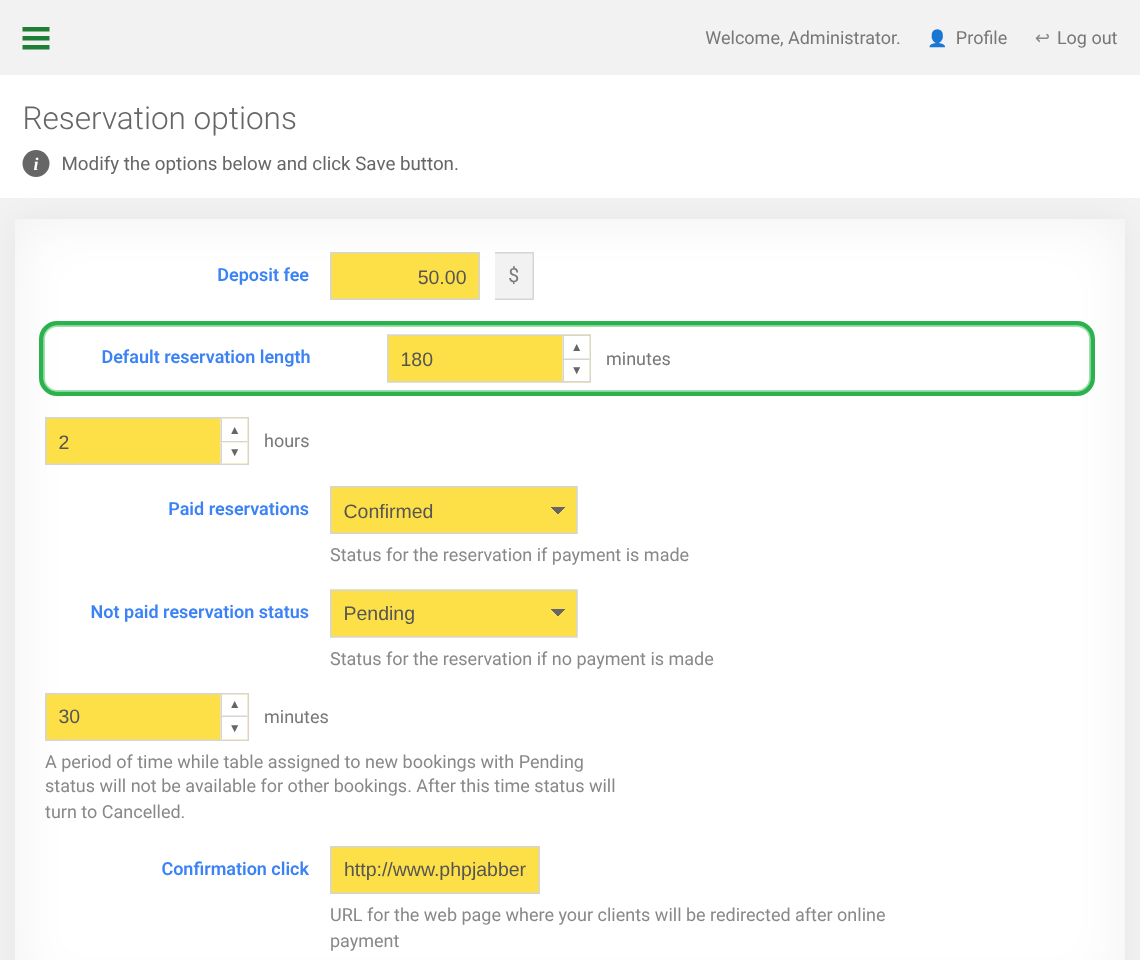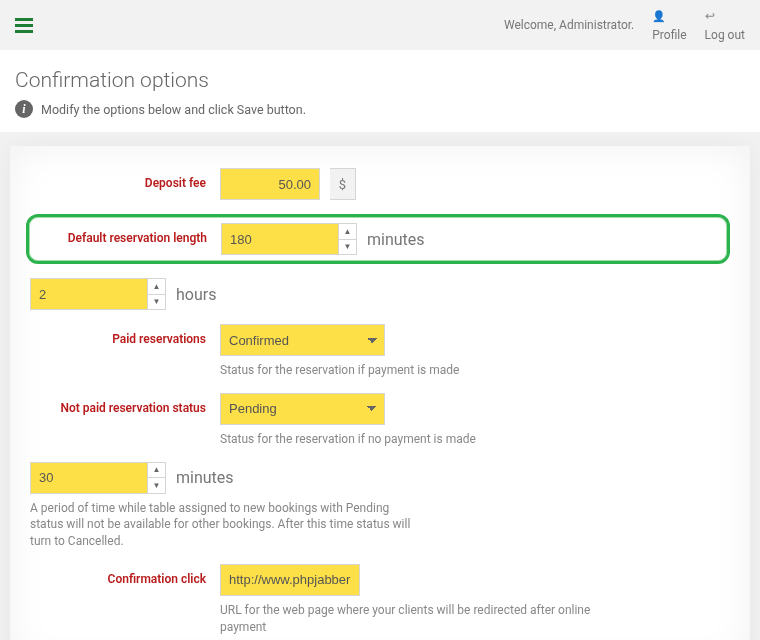--- a/index.html
+++ b/index.html
@@ -25,21 +25,21 @@
   width: 18px; height: 3px; background: #1e7e34; margin: 3px 0;
 }
 .topbar-right {
   margin-left: auto;
   display: flex;
   align-items: center;
   gap: 18px;
   color: #777;
   font-size: 12px;
 }
-.topbar-right a { color: #777; text-decoration: none; display:inline-flex; gap:5px;flex-direction:column; }
+.topbar-right a { color: #777; text-decoration: none; display:inline-flex; align-items:center; gap:5px; }
 .icon-user::before { content:"\1F464"; font-size:11px; color:#888; }
 .icon-logout::before { content:"\21AA"; font-size:12px; color:#888; transform: scaleX(-1); display:inline-block; }
 .page-title {
   font-size: 21px;
   font-weight: 300;
   color: #666;
   padding: 18px 15px 8px;
 }
 .subtitle-row { display:flex; align-items:center; gap:8px; padding: 0 15px 14px; color:#666; font-size:12.5px;}
 .info-circle {
@@ -56,40 +56,41 @@
   content:"";position:absolute;inset:0;pointer-events:none;
   box-shadow: 0 0 22px rgba(0,0,0,0.05);
 }
 .row { display:flex; align-items:flex-start; margin-bottom:14px; }
 .row.highlight {
   border: 3px solid #2bb24c;
   border-radius: 12px;
   padding: 6px 8px 6px 2px;
   margin: 4px 0 14px -4px;
   box-shadow: 0 0 0 1px #9de0a9 inset;
+  gap: 37px;
 }
 .label {
   width: 190px;
   text-align: right;
   padding-right: 14px;
   padding-top: 8px;
   font-size: 12px;
   font-weight: 600;
-  color: #b91c1c;
+  color: #3b82f6;
 }
 .field { flex:1; }
 .control-line { display:flex; align-items:center; gap:10px; }
 .help {
   font-size: 12px;
   color: #888;
   margin-top: 6px;
   max-width: 390px;
   line-height: 1.4;
 }
-.unit { font-size:16px; color:#777; }
+.unit { font-size:12px; color:#777; }
 input.text, select {
   height: 32px;
   border: 1px solid #d5d5d5;
   background:#fde047;
   padding: 0 8px;
   font-size: 13px;
   color:#555;
   width: 128px;
 }
 input.text.right { text-align:right; width:100px; }
@@ -122,21 +123,21 @@
         <span class="icon-user"></span>
         <span>Profile</span>
       </a>
     <a href="#">
         <span class="icon-logout"></span>
         <span>Log out</span>
       </a>
   </div>
 </div>
 
-<h1 class="page-title">Confirmation options</h1>
+<h1 class="page-title">Reservation options</h1>
 <div class="subtitle-row">
   <span class="info-circle">i</span>
   <span>Modify the options below and click Save button.</span>
 </div>
 
 <div class="grey-wrap">
   <div class="form-card">
 
     <div class="row">
       <div class="label">Deposit fee</div>

